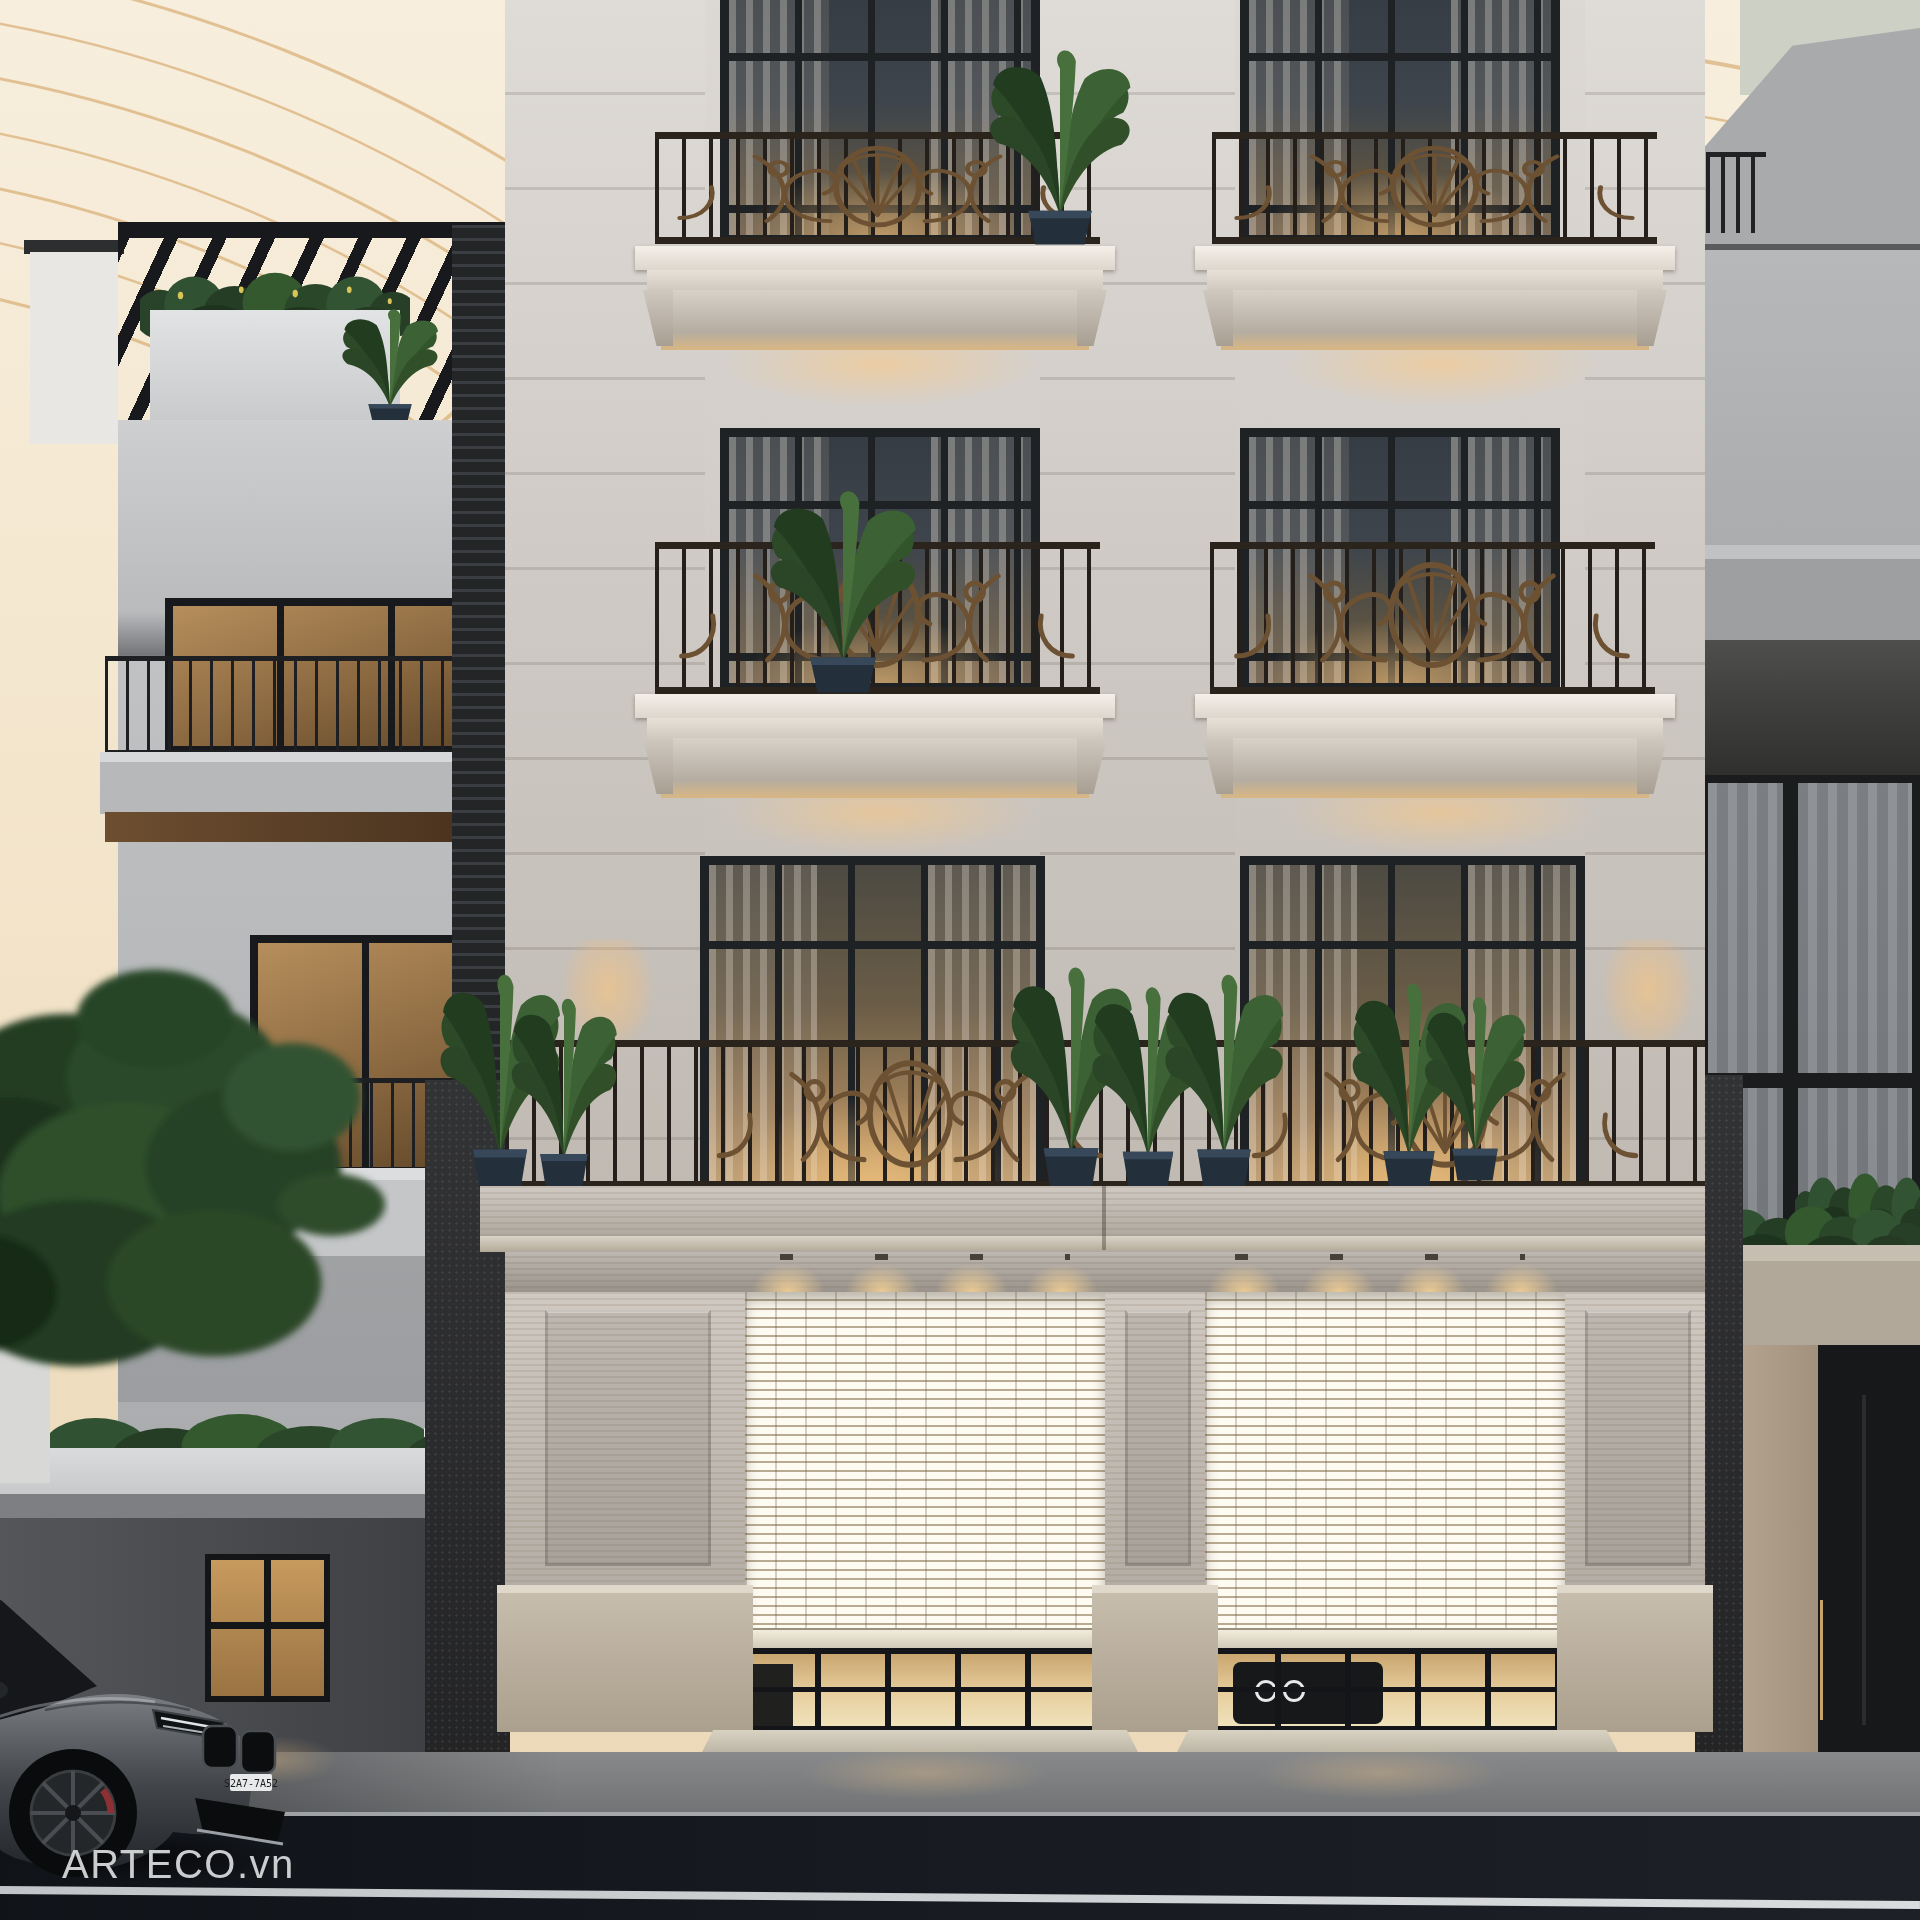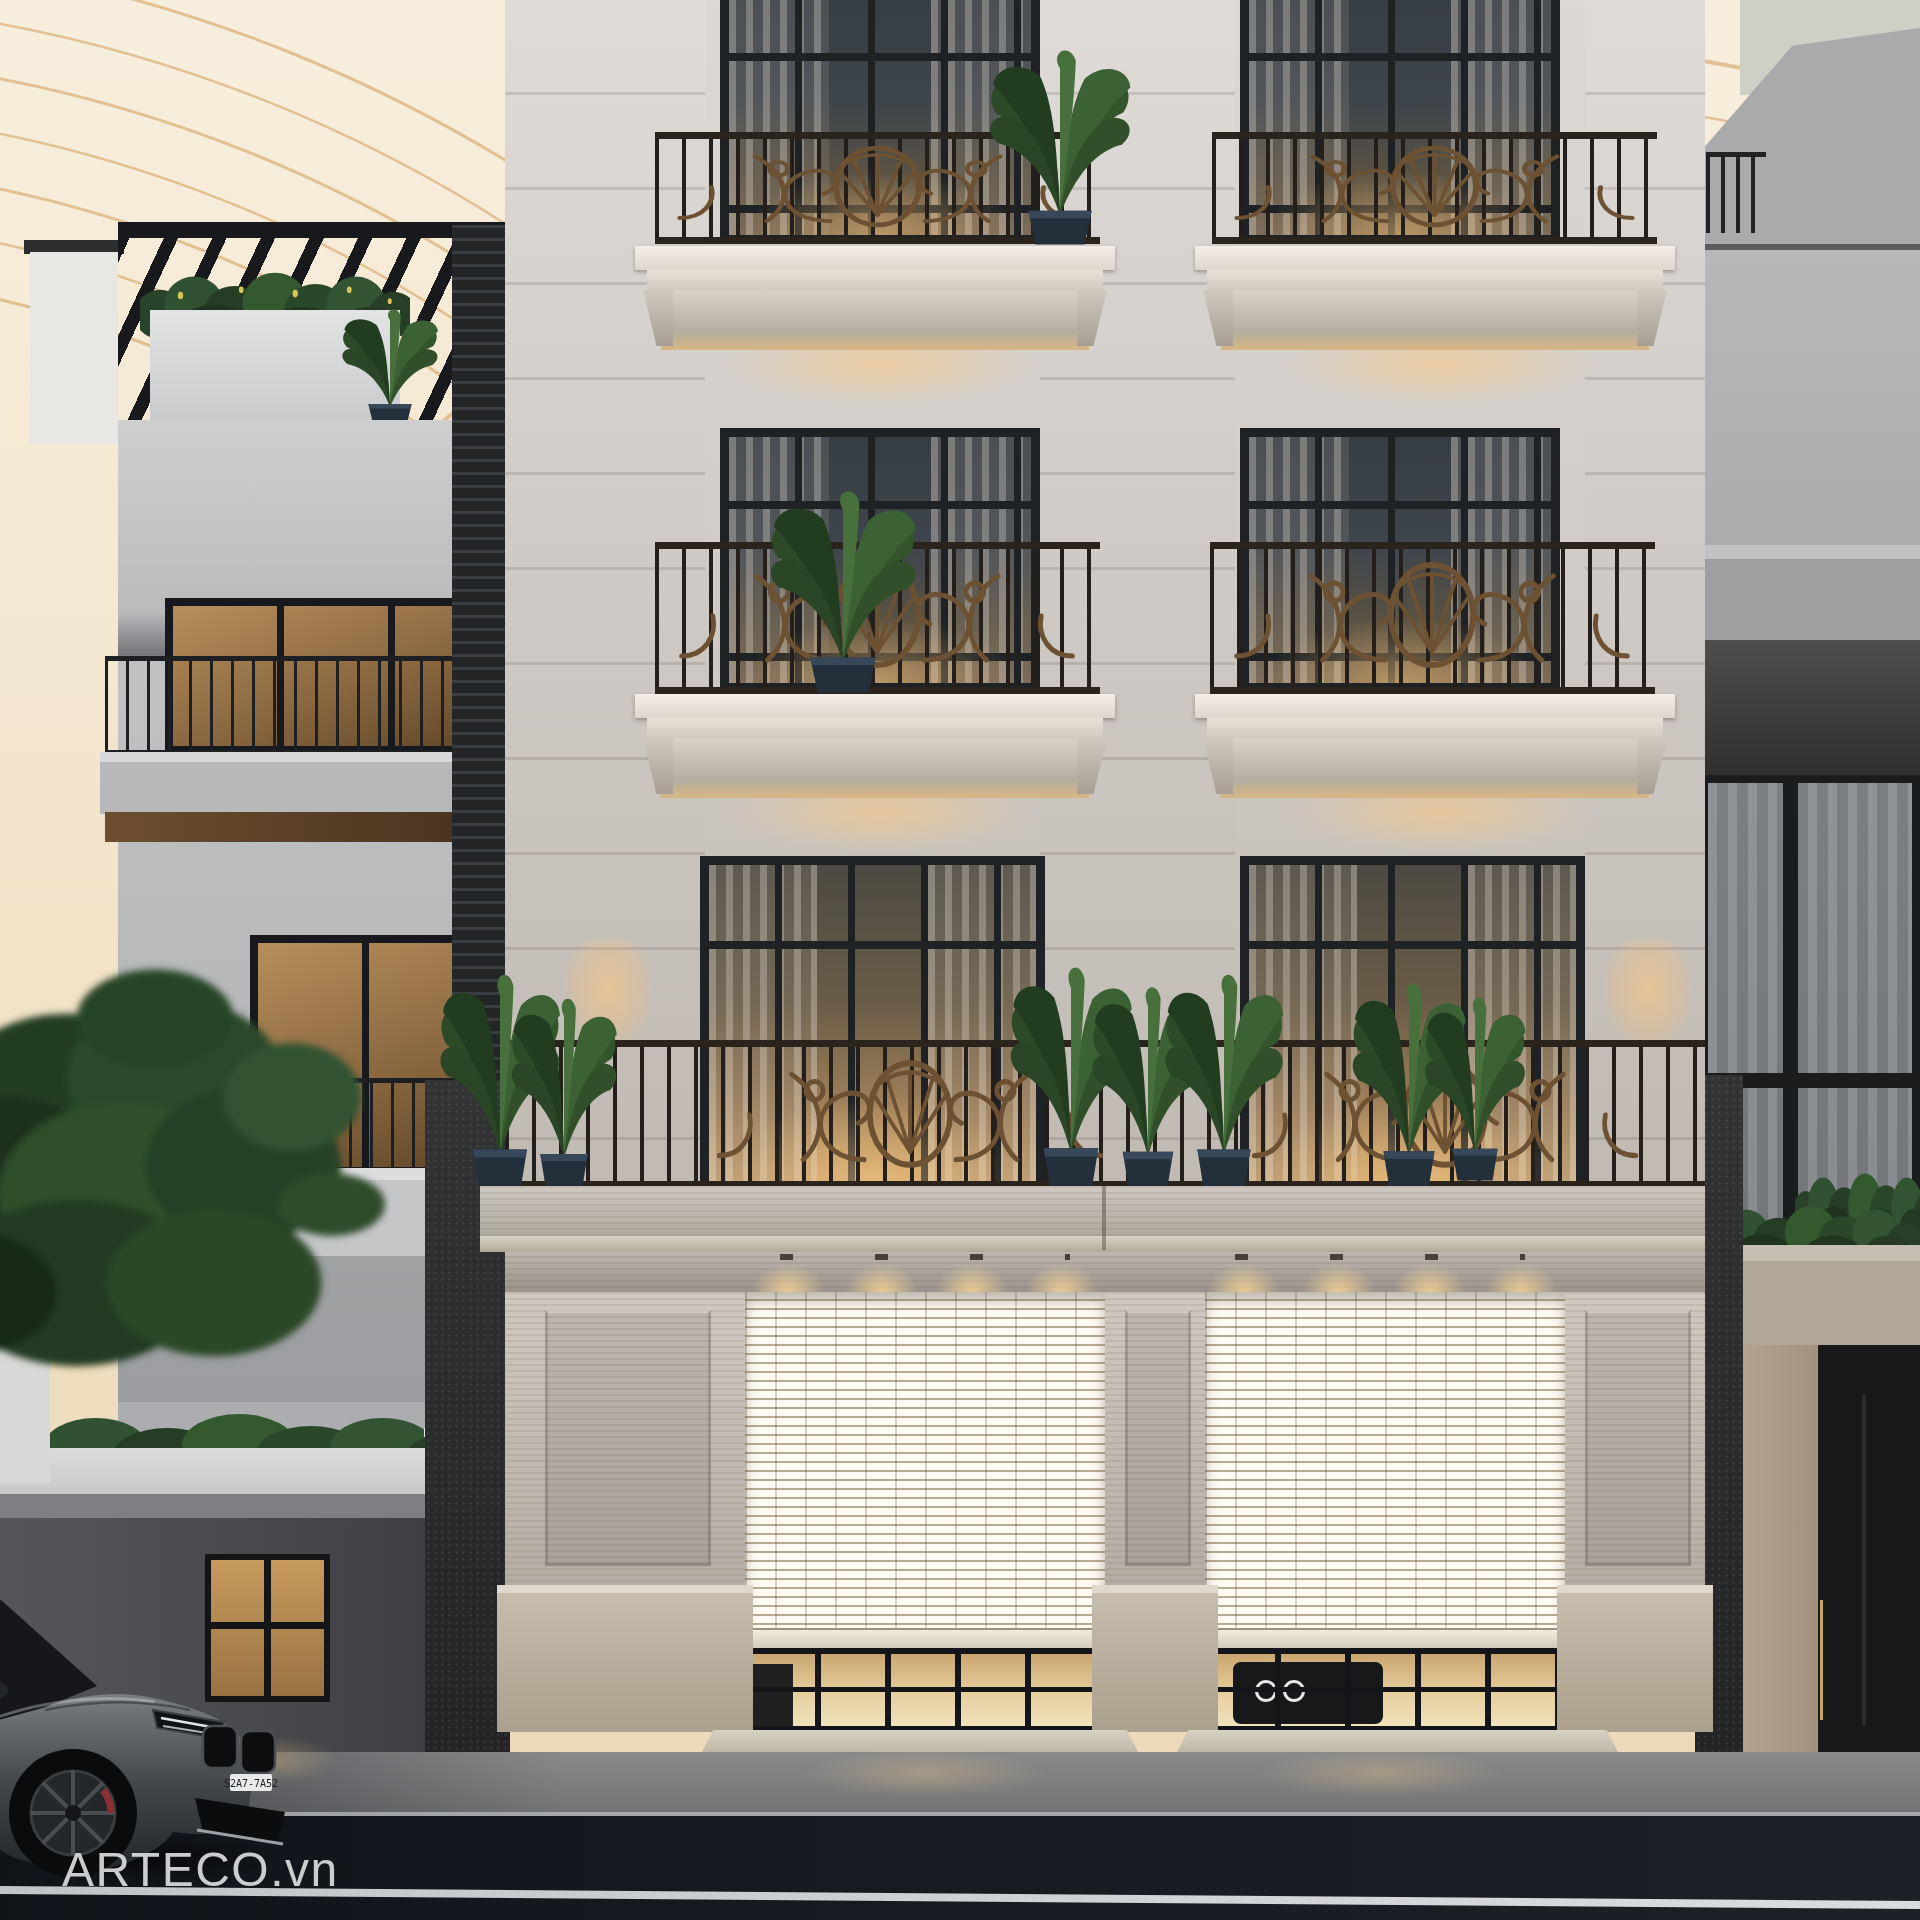--- a/index.html
+++ b/index.html
@@ -55,21 +55,21 @@
     box-shadow:inset 0 8px 14px rgba(60,50,35,.35);}
   .sbar{position:absolute;left:0;right:0;bottom:0;height:20px;background:linear-gradient(#f2ecdd,#cfc7b2);border-top:2px solid #9a917d;}
   
   .store{border:6px solid #141518;box-sizing:border-box;overflow:hidden;
     background:linear-gradient(180deg,#caa66f,#e7cf9f 55%,#f0e2bb);}
   .store .mv{background:repeating-linear-gradient(90deg,transparent 0 64px,#141518 64px 70px);}
   .store .mid{position:absolute;left:0;right:0;top:46%;height:5px;background:#141518;}
   .louv{background-color:#232527;background-image:repeating-linear-gradient(180deg,#3a3d41 0 3px,transparent 3px 13px);}
   .slats{background:repeating-linear-gradient(115deg,#17191c 0 13px,transparent 13px 44px);}
   .bars-sm{background:repeating-linear-gradient(90deg,#202224 0 4px,transparent 4px 15px);border-top:5px solid #202224;}
-  #watermark{color:#d5d7d9;font-size:48px;letter-spacing:1.5px;font-weight:500;opacity:.95;}
+  #watermark{color:#d5d7d9;font-size:40px;letter-spacing:1.5px;font-weight:500;opacity:.95;}
 </style>
 </head>
 <body>
 
 <div id="scene">
 
   <svg width="0" height="0" style="position:absolute">
     <defs>
       <filter id="soft">
           <feGaussianBlur stdDeviation="4"></feGaussianBlur>

